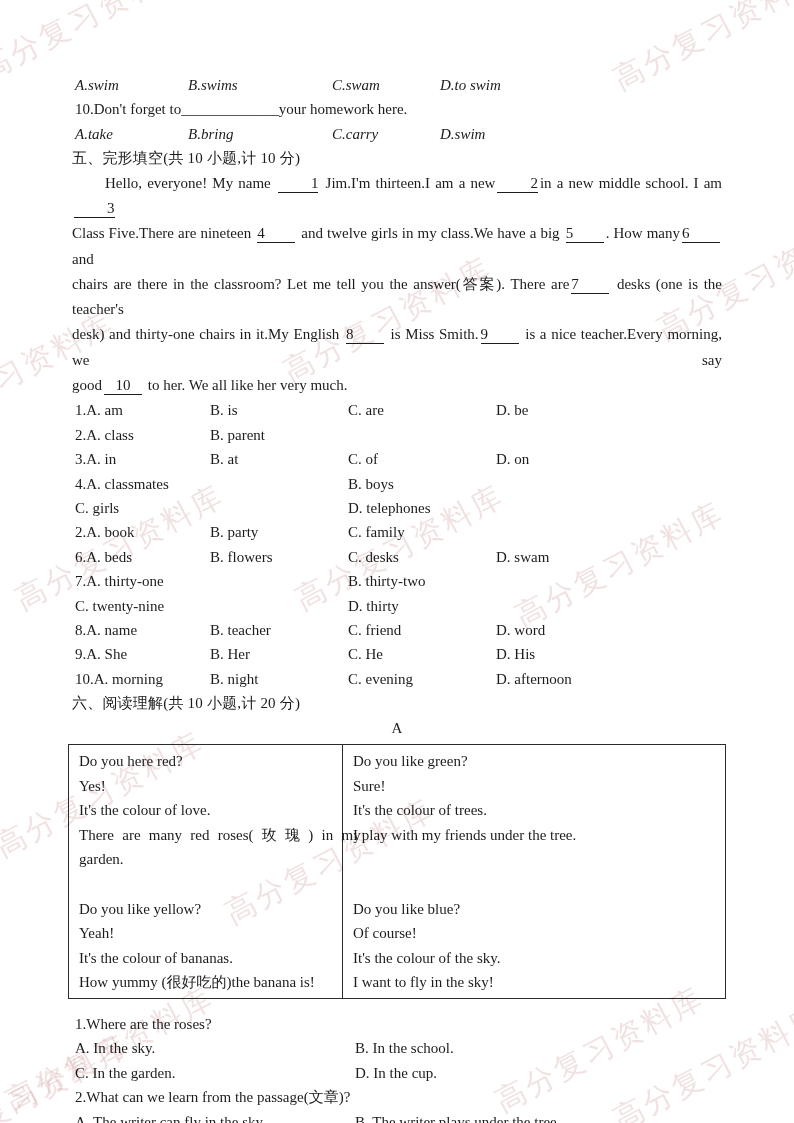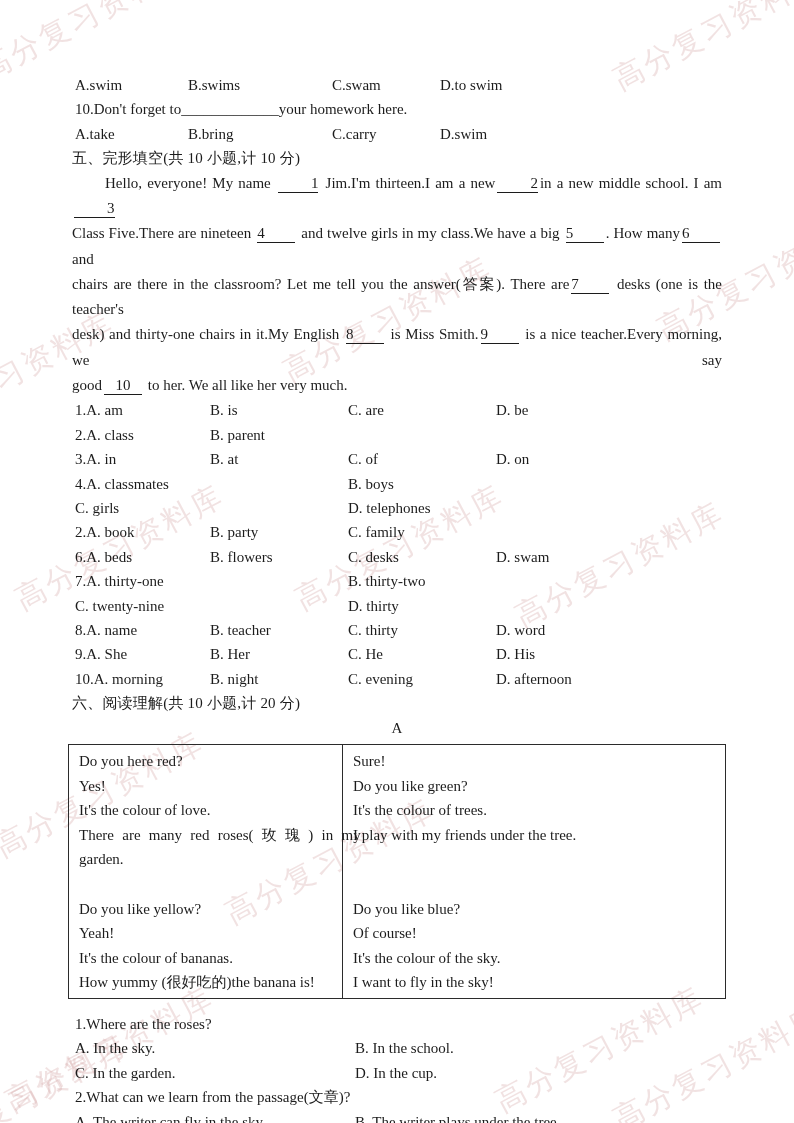--- a/index.html
+++ b/index.html
@@ -19,21 +19,21 @@
     transform:translate(-50%,-50%) rotate(-28deg);
     font-family:"Liberation Sans", sans-serif;
     font-size:30px;
     letter-spacing:3px;
     color:rgba(208,158,158,0.30);
     white-space:nowrap;
   }
   .content{position:relative;z-index:1;padding:73px 72px 0 72px;}
   .line{line-height:24.4px;padding-left:3px;}
   .row{display:grid;line-height:24.4px;padding-left:3px;}
-  .g4a{grid-template-columns:113px 144px 108px 1fr;}
+  .g4a{grid-template-columns:113px 144px 108px 1fr;font-style:italic;}
   .g4b{grid-template-columns:135px 138px 148px 1fr;}
   .g2b{grid-template-columns:273px 1fr;}
   .qg2{grid-template-columns:280px 1fr;}
   .heading{line-height:24.4px;letter-spacing:0.2px;}
   .passage .pline{
     line-height:25.3px;
     text-align:justify;
     text-align-last:justify;
   }
   .passage .pline.indent{text-indent:33px;}
@@ -149,21 +149,21 @@
           <span>7.A. thirty-one</span>
           <span>B. thirty-two</span>
         </div>
         <div class="row g2b">
           <span>C. twenty-nine</span>
           <span>D. thirty</span>
         </div>
         <div class="row g4b">
           <span>8.A. name</span>
           <span>B. teacher</span>
-          <span>C. thirty</span>
+          <span>C. friend</span>
           <span>D. word</span>
         </div>
         <div class="row g4b">
           <span>9.A. She</span>
           <span>B. Her</span>
           <span>C. He</span>
           <span>D. His</span>
         </div>
         <div class="row g4b">
           <span>10.A. morning</span>
@@ -183,22 +183,22 @@
           <div class="tline">It's the colour of love.</div>
           <div class="tline stretch">There are many red roses( 玫 瑰 ) in my</div>
           <div class="tline">garden.</div>
           <div class="tline"></div>
           <div class="tline">Do you like yellow?</div>
           <div class="tline">Yeah!</div>
           <div class="tline">It's the colour of bananas.</div>
           <div class="tline">How yummy (很好吃的)the banana is!</div>
         </div>
       <div class="rcell right">
+          <div class="tline">Do you like green?</div>
           <div class="tline">Sure!</div>
-          <div class="tline">Do you like green?</div>
           <div class="tline">It's the colour of trees.</div>
           <div class="tline">I play with my friends under the tree.</div>
           <div class="tline"></div>
           <div class="tline"></div>
           <div class="tline">Do you like blue?</div>
           <div class="tline">Of course!</div>
           <div class="tline">It's the colour of the sky.</div>
           <div class="tline">I want to fly in the sky!</div>
         </div>
     </div>

